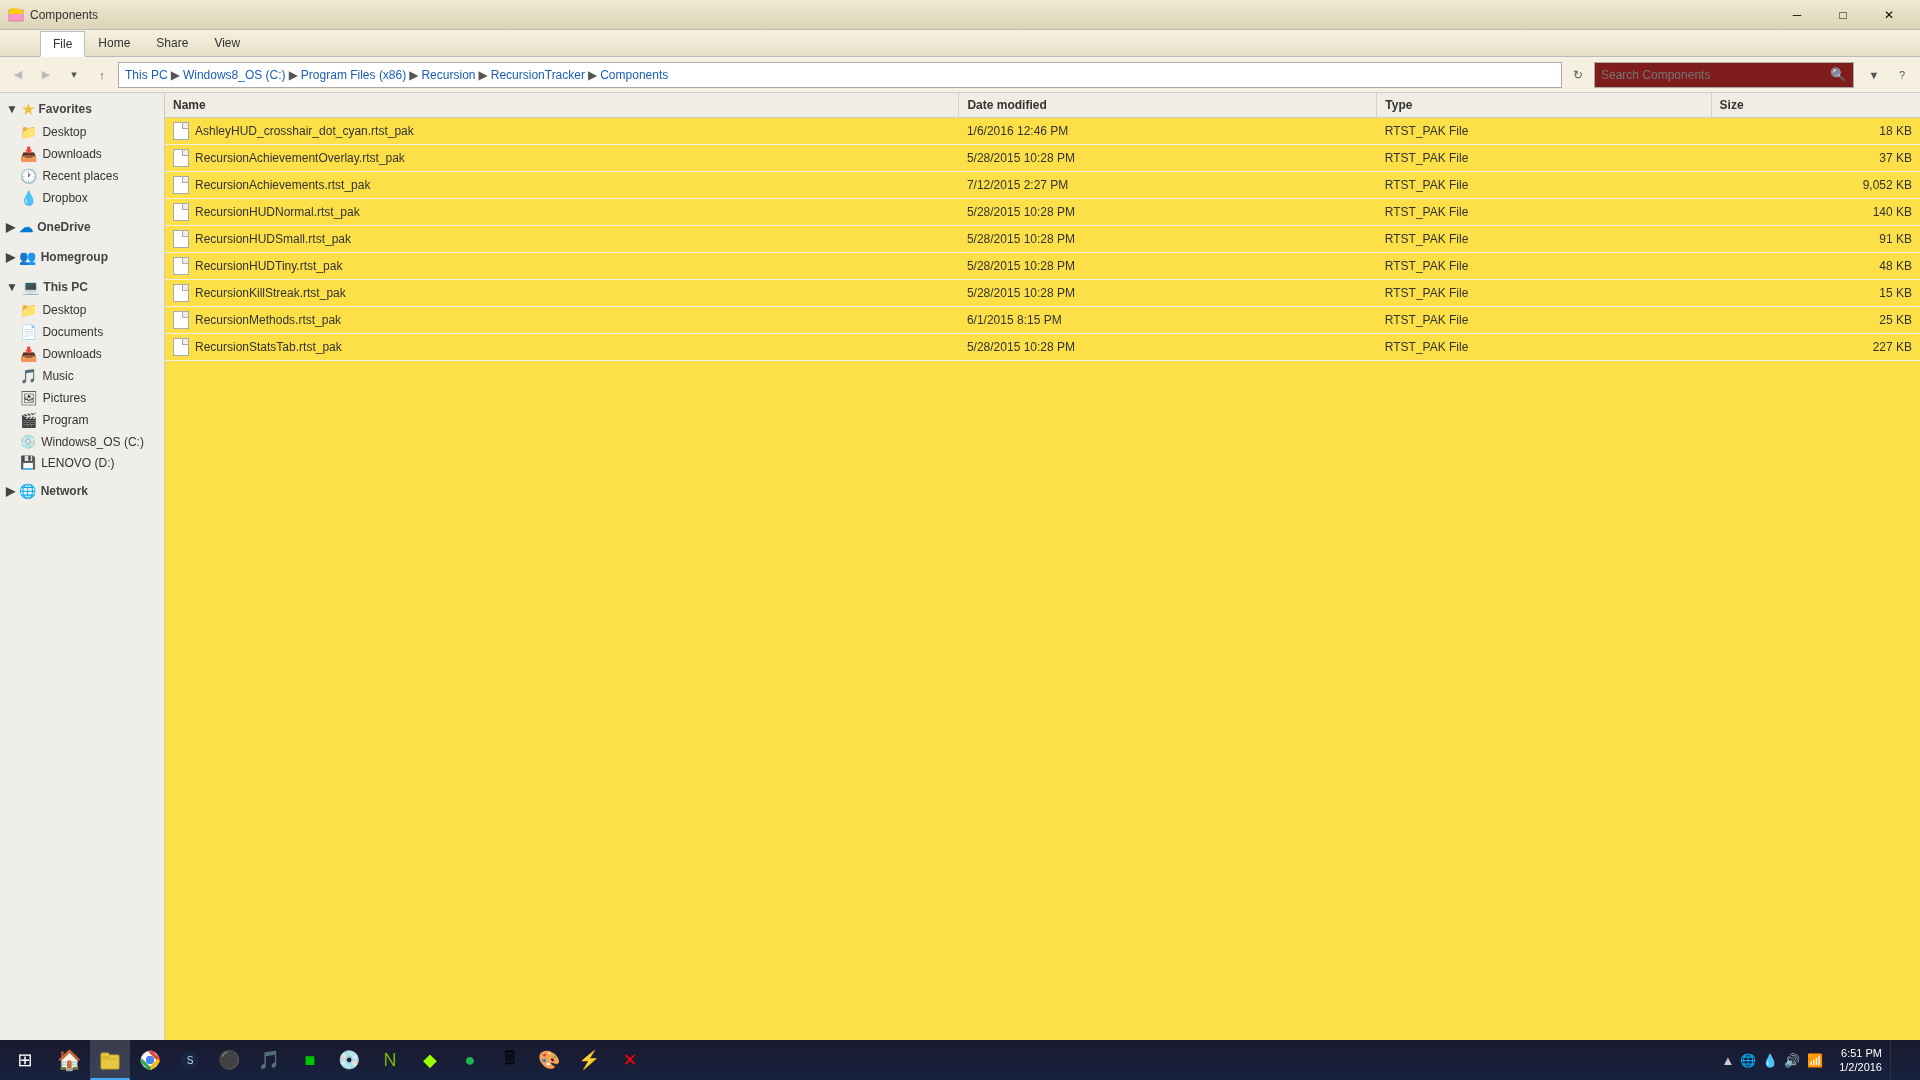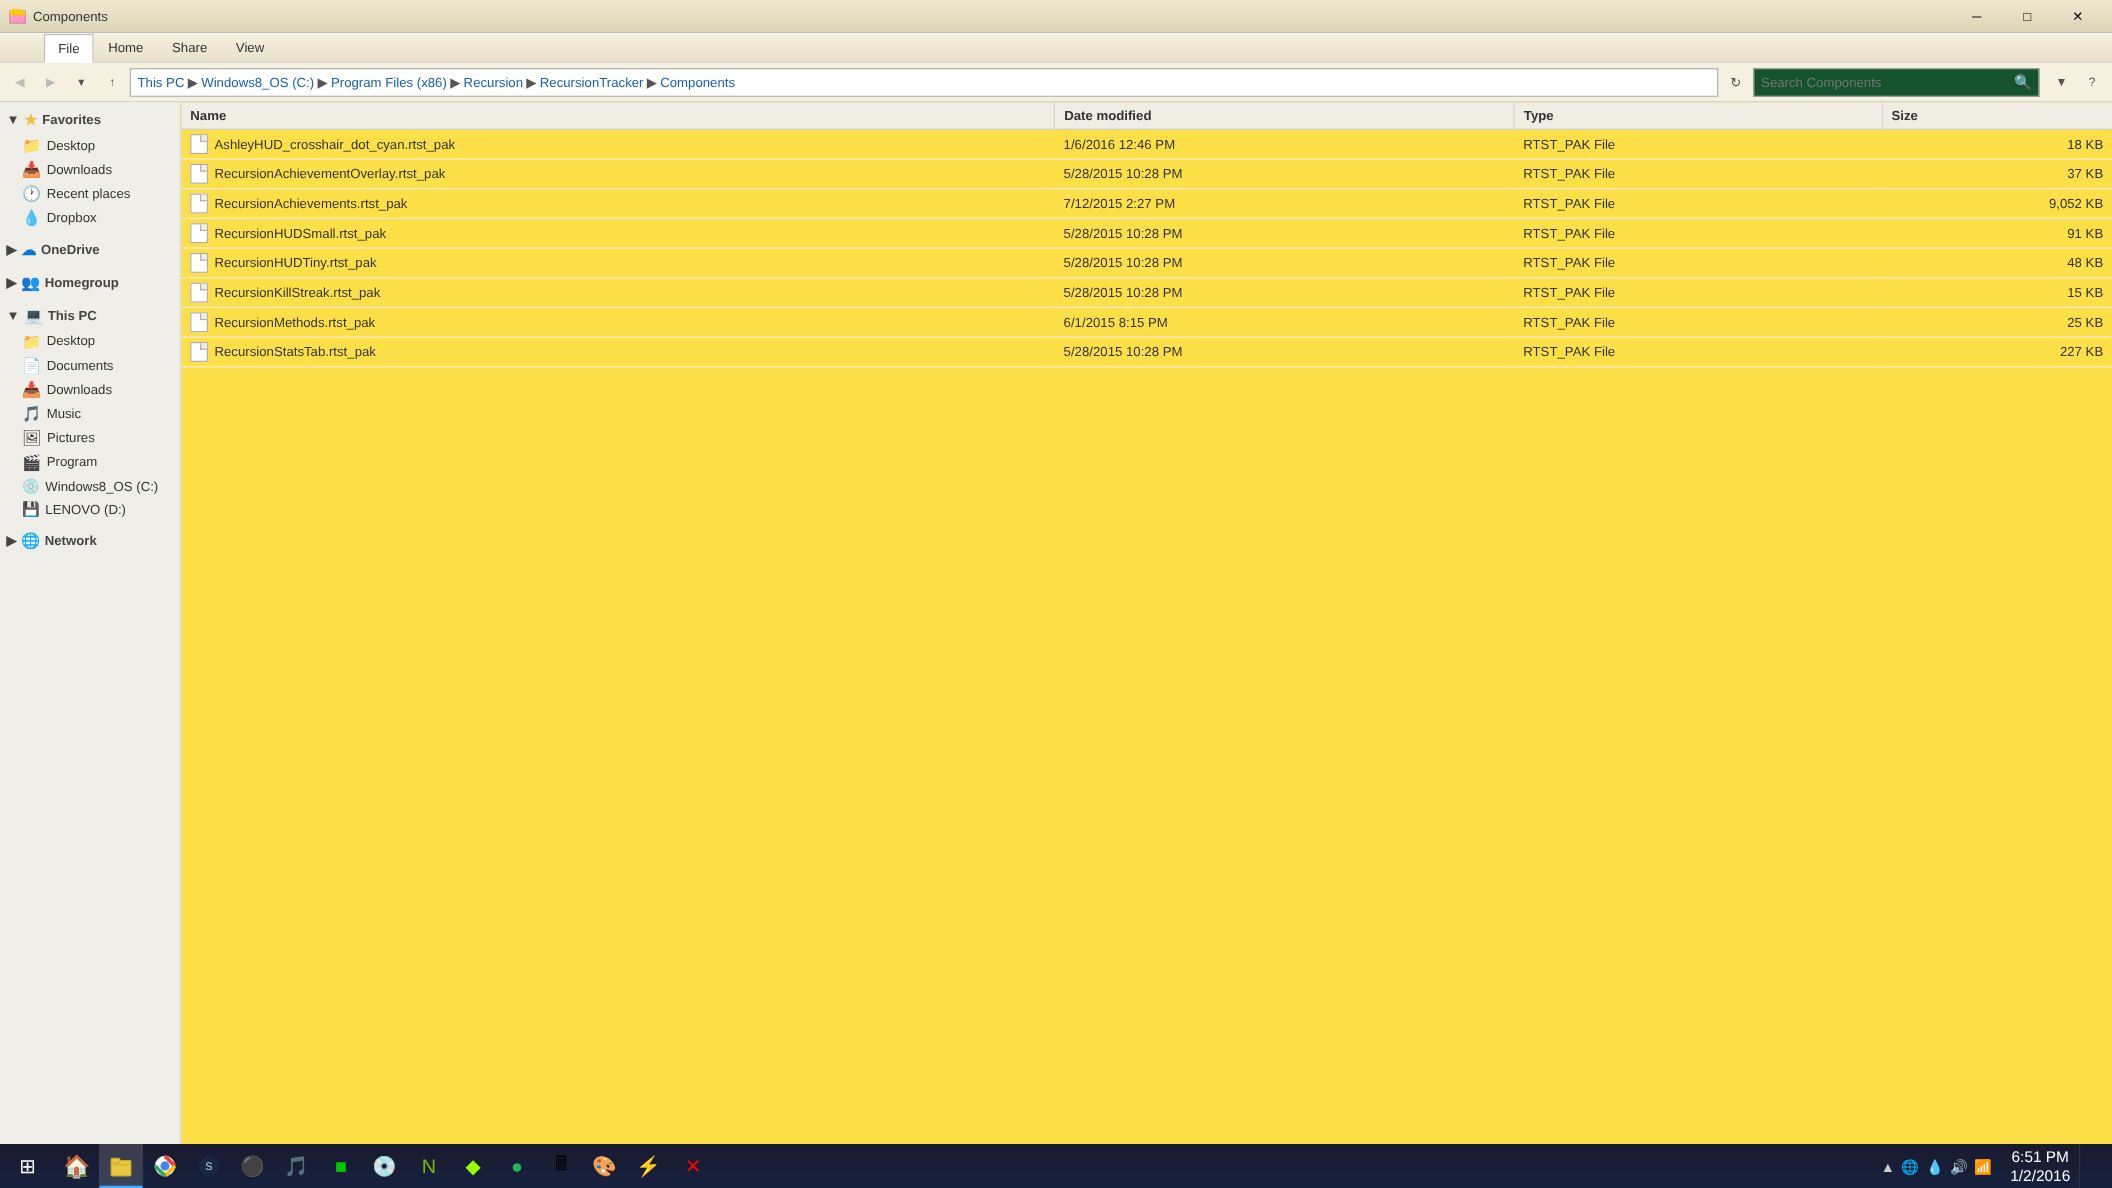--- a/index.html
+++ b/index.html
@@ -113,21 +113,21 @@
     .breadcrumb-sep {
       margin: 0 3px;
       color: #555;
     }
     #search-box {
       width: 260px;
       height: 26px;
       border: 1px solid #aaa;
       display: flex;
       align-items: center;
-      background: #14532d;
+      background: #7f1d1d;
       padding: 0 6px;
     }
     #search-box input {
       border: none;
       outline: none;
       flex: 1;
       font-size: 12px;
       color: #999;
       background: transparent;
     }
@@ -309,23 +309,23 @@
       align-items: center;
       padding: 0 8px;
       gap: 6px;
     }
     .tray-icon {
       font-size: 13px;
       color: #ccc;
       cursor: pointer;
     }
     .taskbar-clock {
-      text-align: center;
+      text-align: right;
       color: #fff;
-      font-size: 14px;
+      font-size: 11px;
       line-height: 1.3;
       padding: 0 8px;
       cursor: pointer;
     }
 
     
     ::-webkit-scrollbar { width: 8px; }
     ::-webkit-scrollbar-track { background: #f0ede5; }
     ::-webkit-scrollbar-thumb { background: #c0b8a8; border-radius: 4px; }
   </style>
@@ -514,20 +514,31 @@
           <tr>
       <td class="col-name">
         <div class="file-name-cell">
           <div class="file-icon"></div>
           <span>RecursionAchievements.rtst_pak</span>
         </div>
       </td>
       <td class="col-date">7/12/2015 2:27 PM</td>
       <td class="col-type">RTST_PAK File</td>
       <td class="col-size size-col">9,052 KB</td>
+    </tr>
+          <tr>
+      <td class="col-name">
+        <div class="file-name-cell">
+          <div class="file-icon"></div>
+          <span>RecursionHUDNormal.rtst_pak</span>
+        </div>
+      </td>
+      <td class="col-date">5/28/2015 10:28 PM</td>
+      <td class="col-type">RTST_PAK File</td>
+      <td class="col-size size-col">140 KB</td>
     </tr>
           <tr>
       <td class="col-name">
         <div class="file-name-cell">
           <div class="file-icon"></div>
           <span>RecursionHUDSmall.rtst_pak</span>
         </div>
       </td>
       <td class="col-date">5/28/2015 10:28 PM</td>
       <td class="col-type">RTST_PAK File</td>

